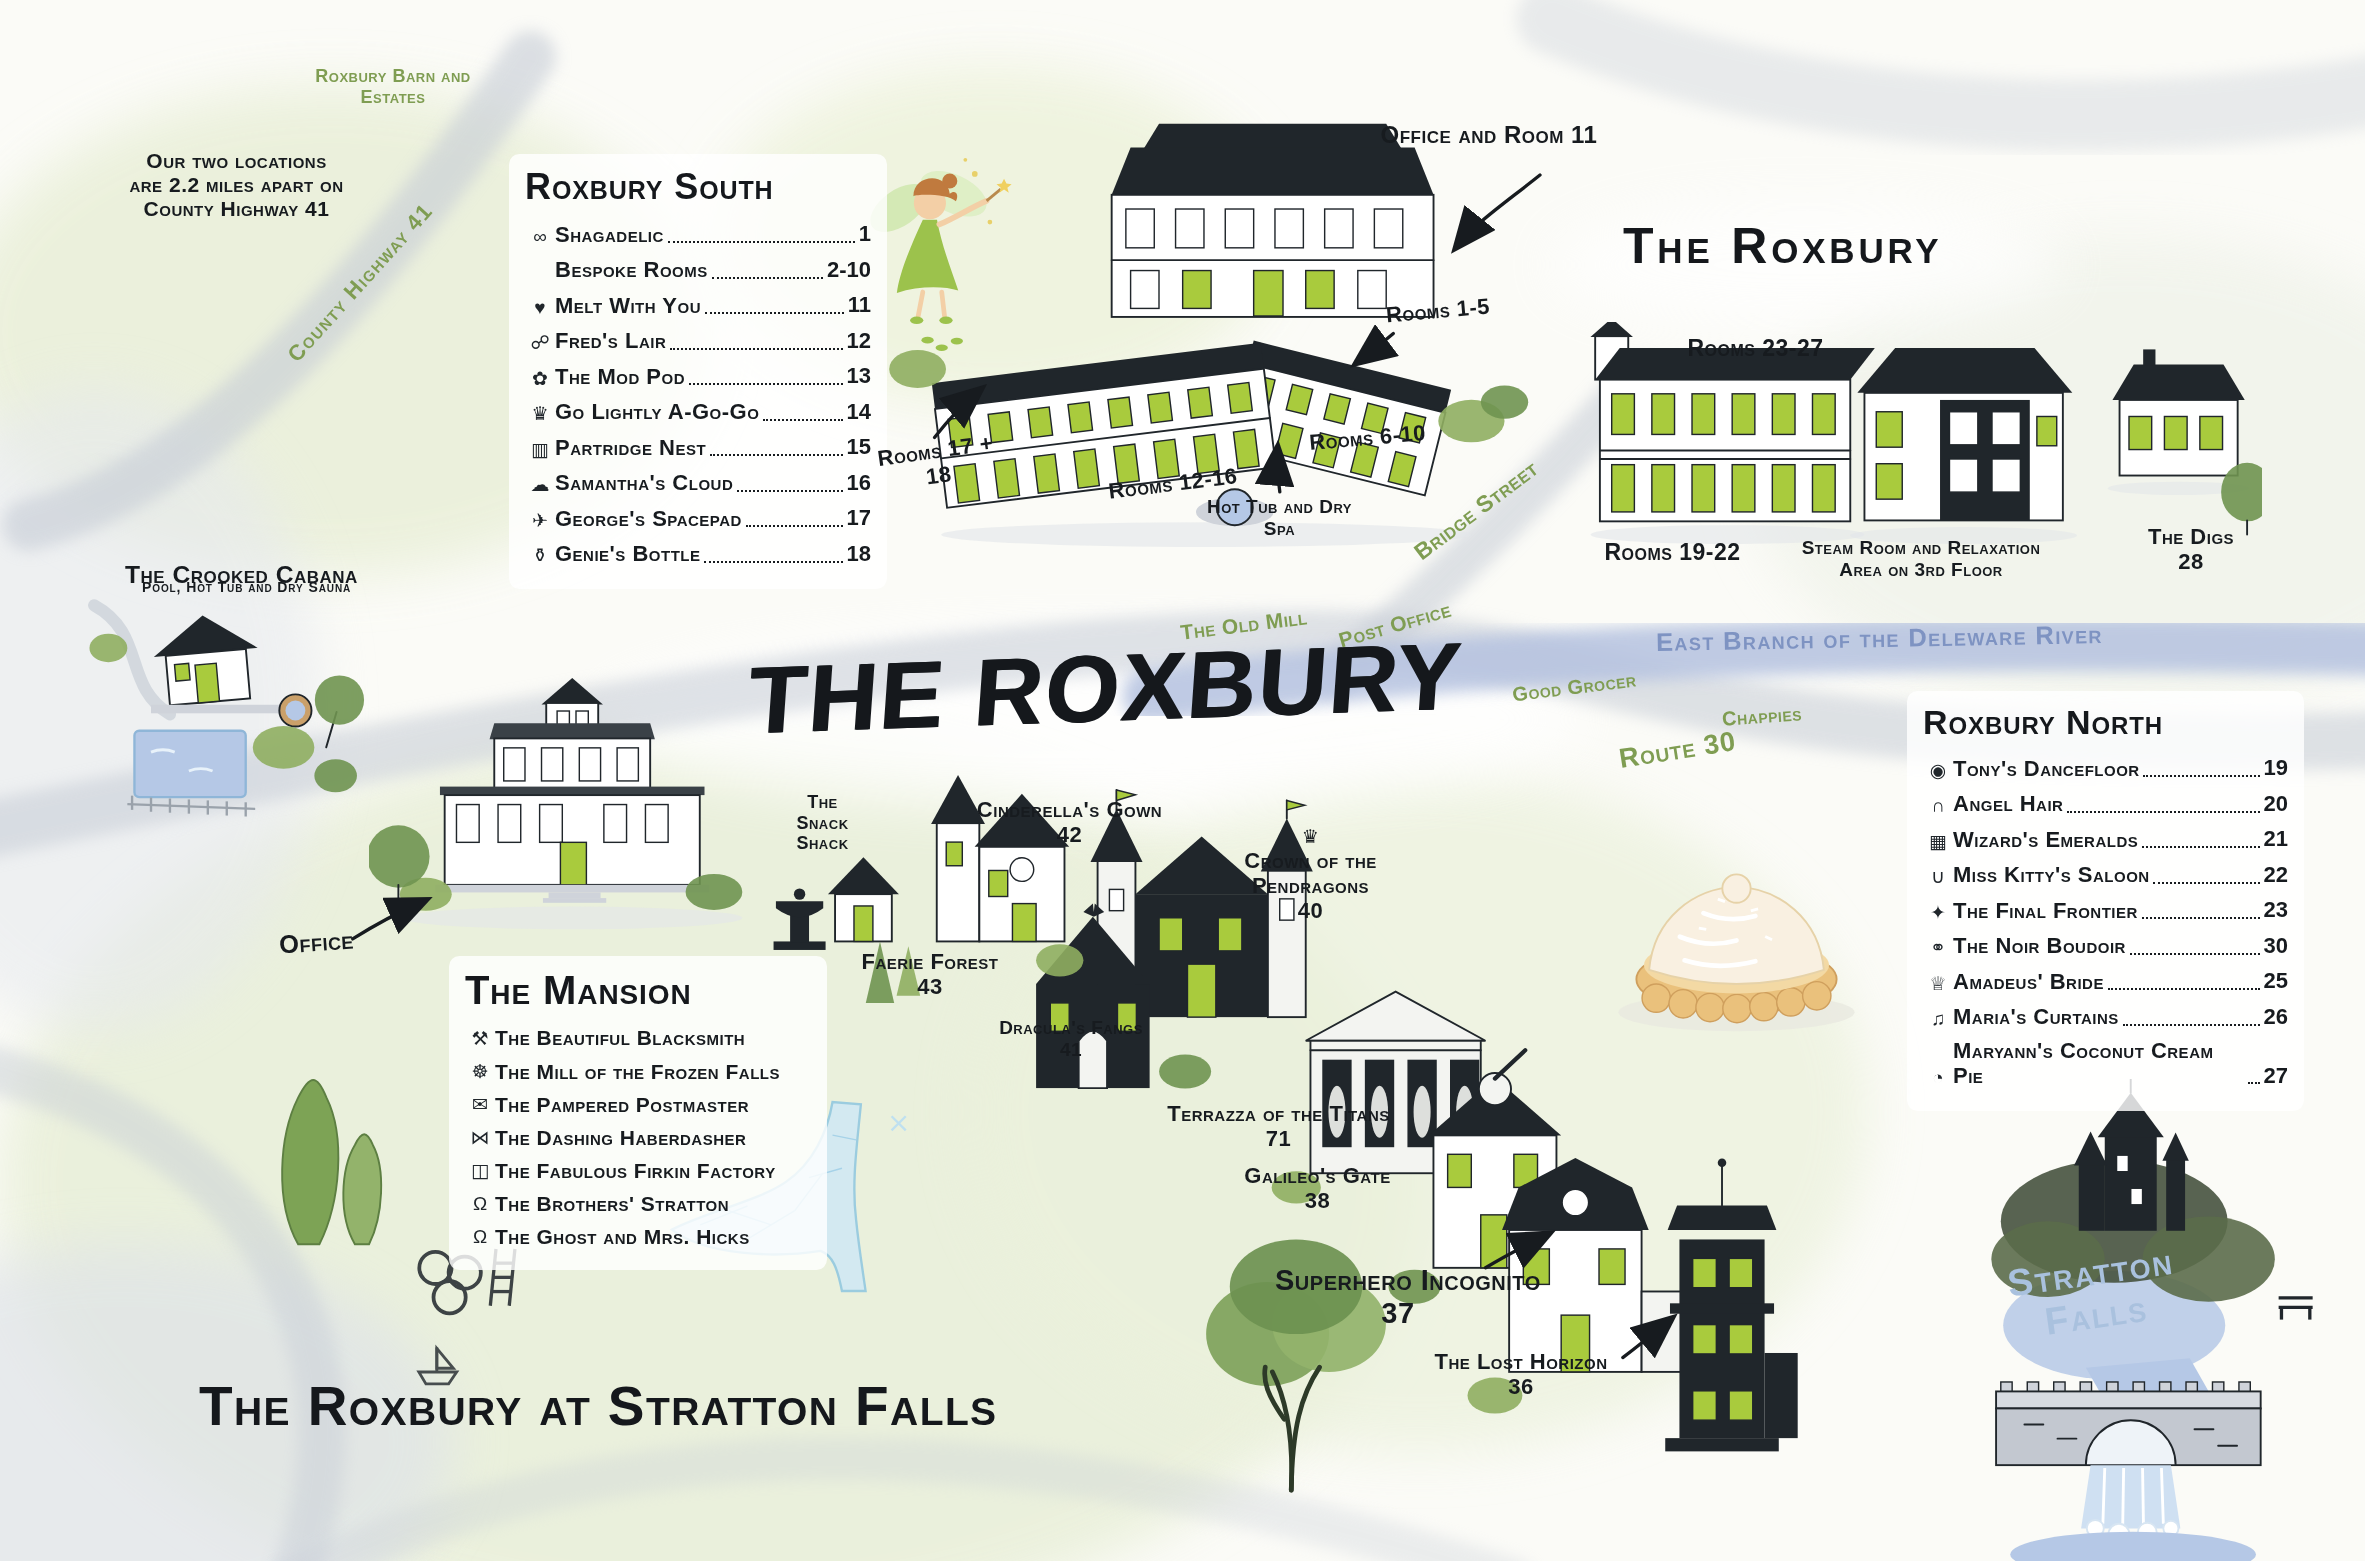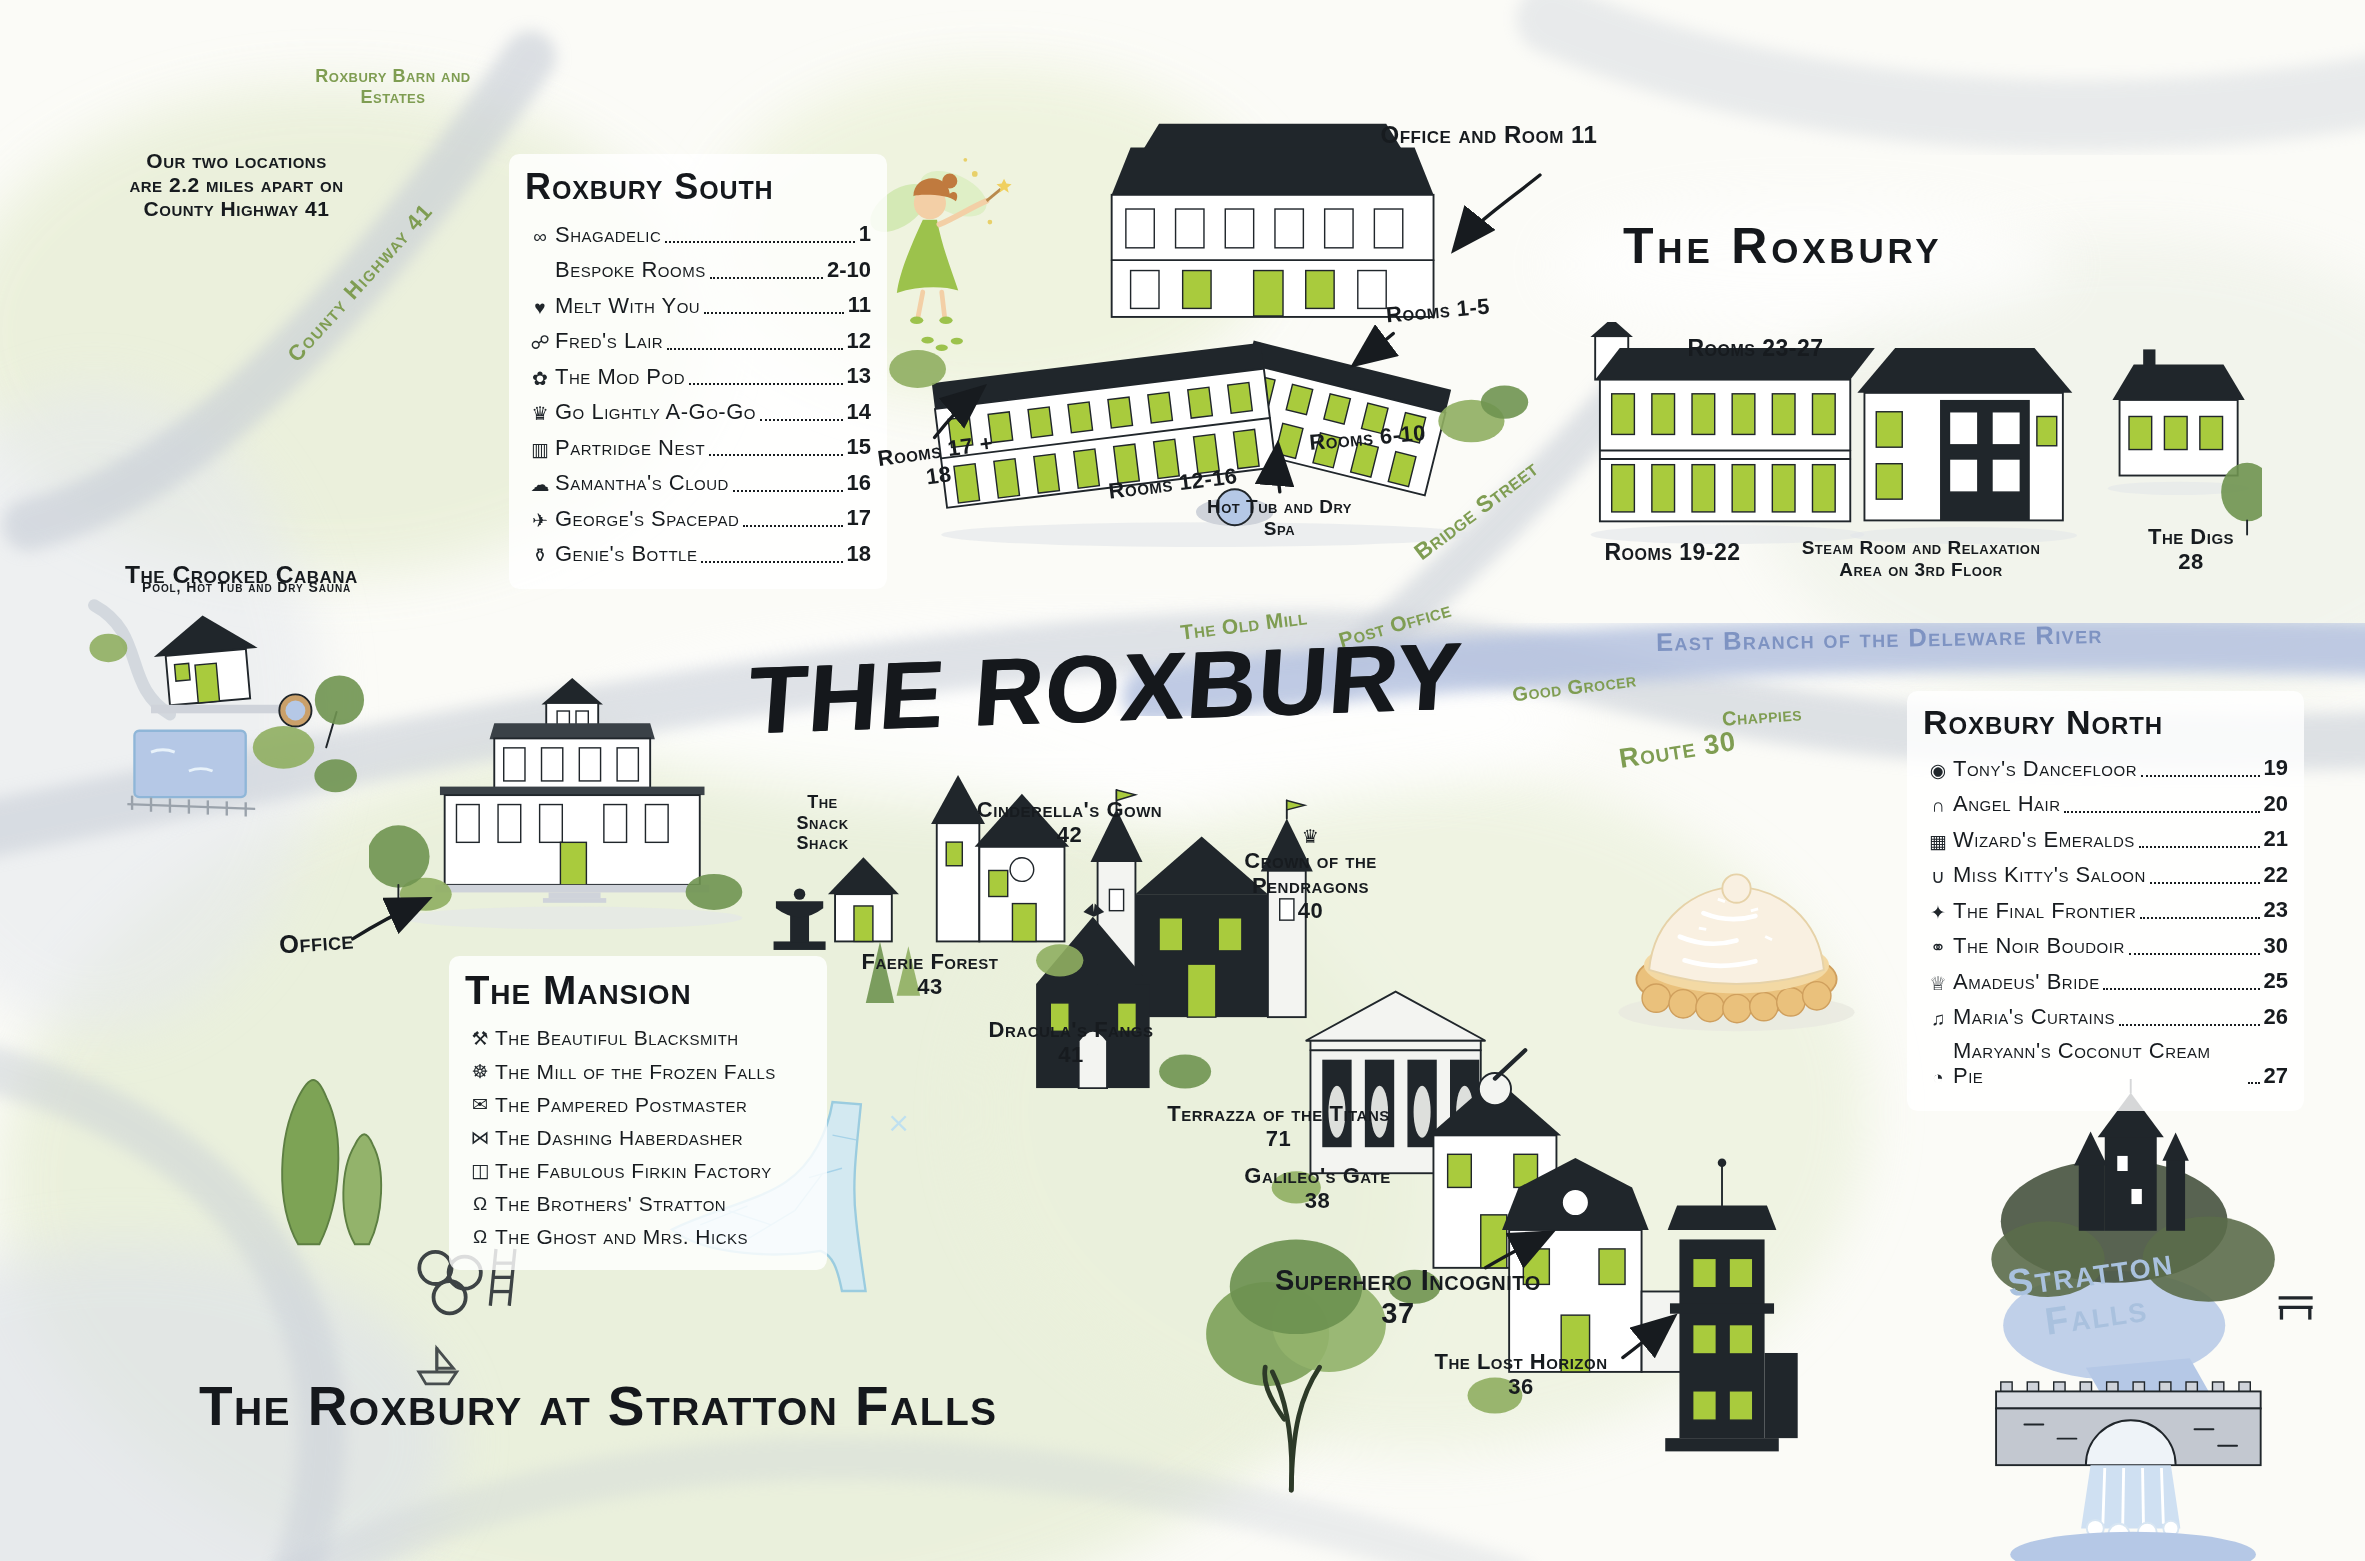--- a/index.html
+++ b/index.html
@@ -16,21 +16,21 @@
   .fallsTxt{color:#a9c1de}
   .title-big{position:absolute;font-weight:900;font-variant:small-caps;color:#15181c;z-index:7;line-height:1}
   .brush{position:absolute;font-weight:900;text-transform:uppercase;color:#15181c;z-index:7;
          font-size:95px;letter-spacing:2.4px;transform:rotate(-2deg) skewX(-6deg);
          text-shadow:1.4px 0 0 #15181c;line-height:1}
   
   .legend{position:absolute;background:rgba(255,255,255,.82);border-radius:10.4px;z-index:6;padding:12.3px 16px}
   .legend h2{font-weight:900;font-variant:small-caps;letter-spacing:0.9px;color:#15181c;margin-bottom:13.2px}
   .lrow{display:flex;align-items:flex-end;margin-bottom:9.5px}
   .licon{flex:0 0 30px;text-align:center;font-size:19px;line-height:1.1;color:#20262b}
-  .llabel{flex:0 1 auto;font-weight:400;font-variant:small-caps;letter-spacing:0.5px;line-height:1.12}
+  .llabel{flex:0 1 auto;font-weight:700;font-variant:small-caps;letter-spacing:0.5px;line-height:1.12}
   .ldots{flex:1 1 0;min-width:11.4px;border-bottom:2.4px dotted #171b1f;margin:0 3.8px 4.3px 3.8px}
   .lnum{flex:0 0 auto;font-weight:700;white-space:nowrap}
   
   .ink{stroke:#20262b;stroke-width:4;fill:none;stroke-linecap:round;stroke-linejoin:round}
   .roof{fill:#20262b}
   .dark{fill:#20262b}
   .wall{fill:#ffffff;stroke:#20262b;stroke-width:4}
   .wallq{fill:#f3f4f1;stroke:#20262b;stroke-width:4}
   .grn{fill:#a9cb3d;stroke:#20262b;stroke-width:3}
   .whitewin{fill:#ffffff;stroke:#20262b;stroke-width:3}
@@ -584,21 +584,21 @@
 </div>
 <div class="lbl ctr" style="left:1230px;top:826px;width:161px;font-size:22px">
   <div style="font-size:19px">♛</div>
   <div>Crown of the Pendragons</div>
   <div>40</div>
 </div>
 <div class="lbl ctr" style="left:852px;top:949px;width:156px;font-size:22px">
   <div class="nw">Faerie Forest</div>
   <div>43</div>
 </div>
-<div class="lbl ctr" style="left:986px;top:1017px;width:170px;font-size:22px">
+<div class="lbl ctr" style="left:986px;top:1017px;width:170px;font-size:19px">
   <div class="nw">Dracula's Fangs</div>
   <div>41</div>
 </div>
 <div class="lbl ctr" style="left:1146px;top:1101px;width:265px;font-size:22px">
   <div class="nw">Terrazza of the Titans</div>
   <div>71</div>
 </div>
 <div class="lbl ctr" style="left:1237px;top:1163px;width:161px;font-size:22px">
   <div class="nw">Galileo's Gate</div>
   <div>38</div>

